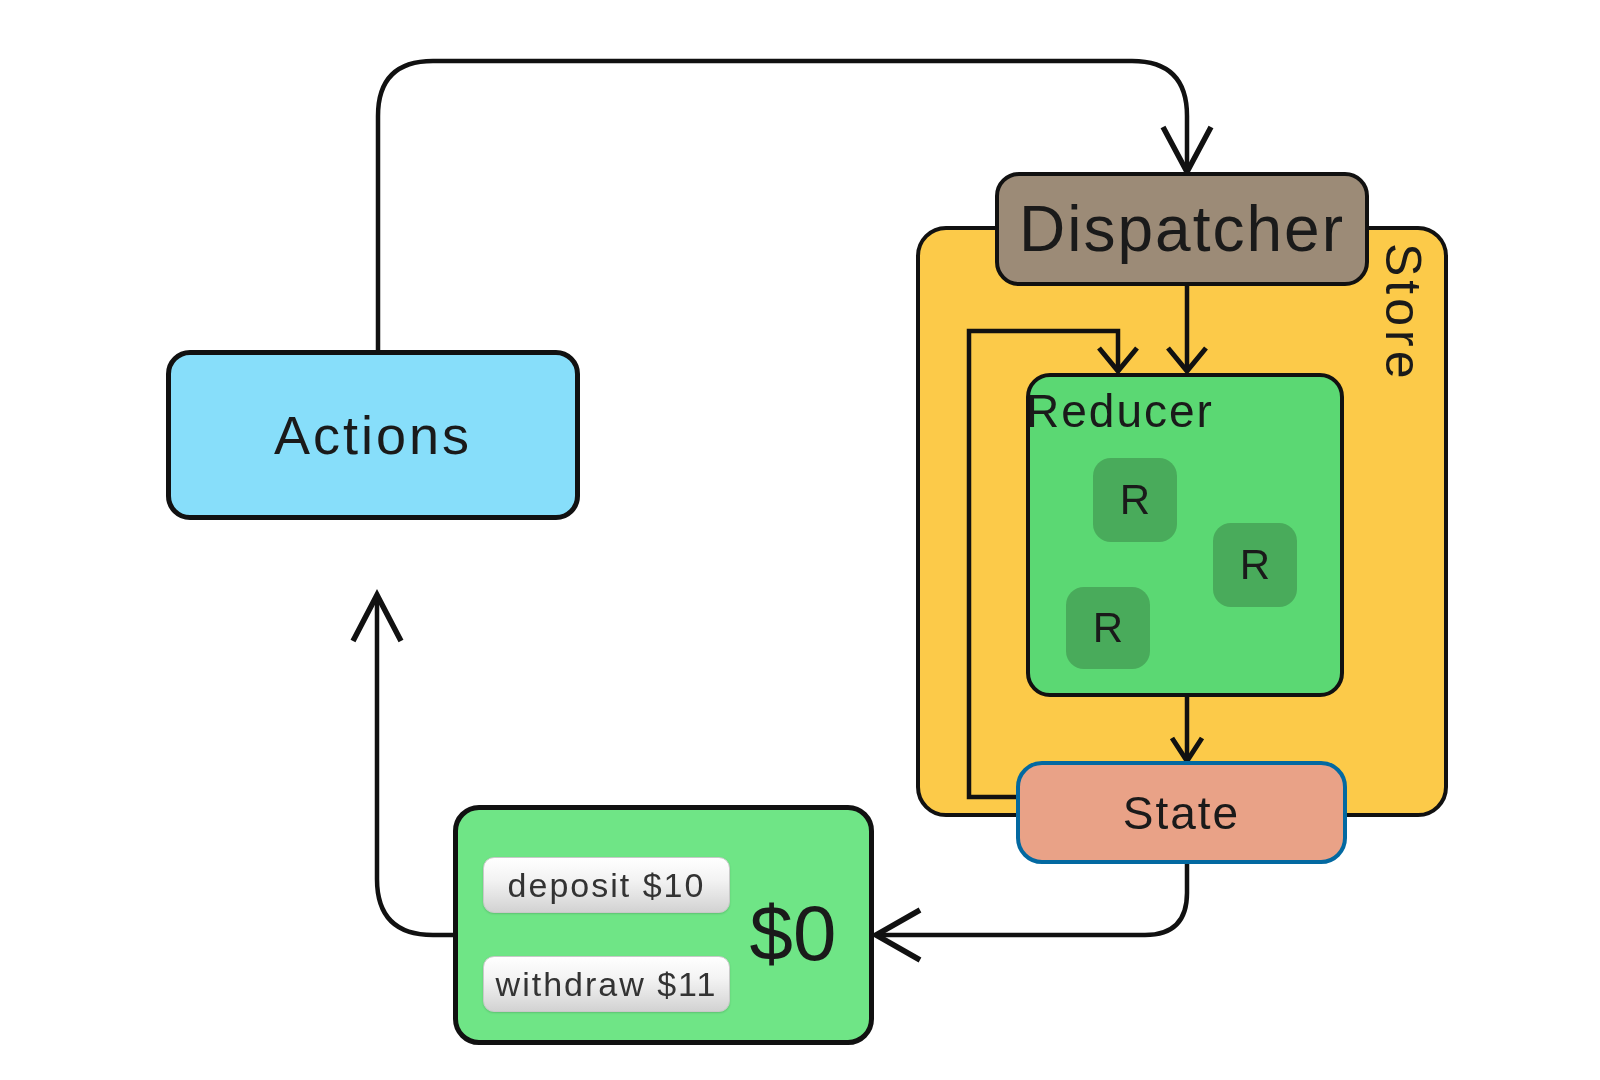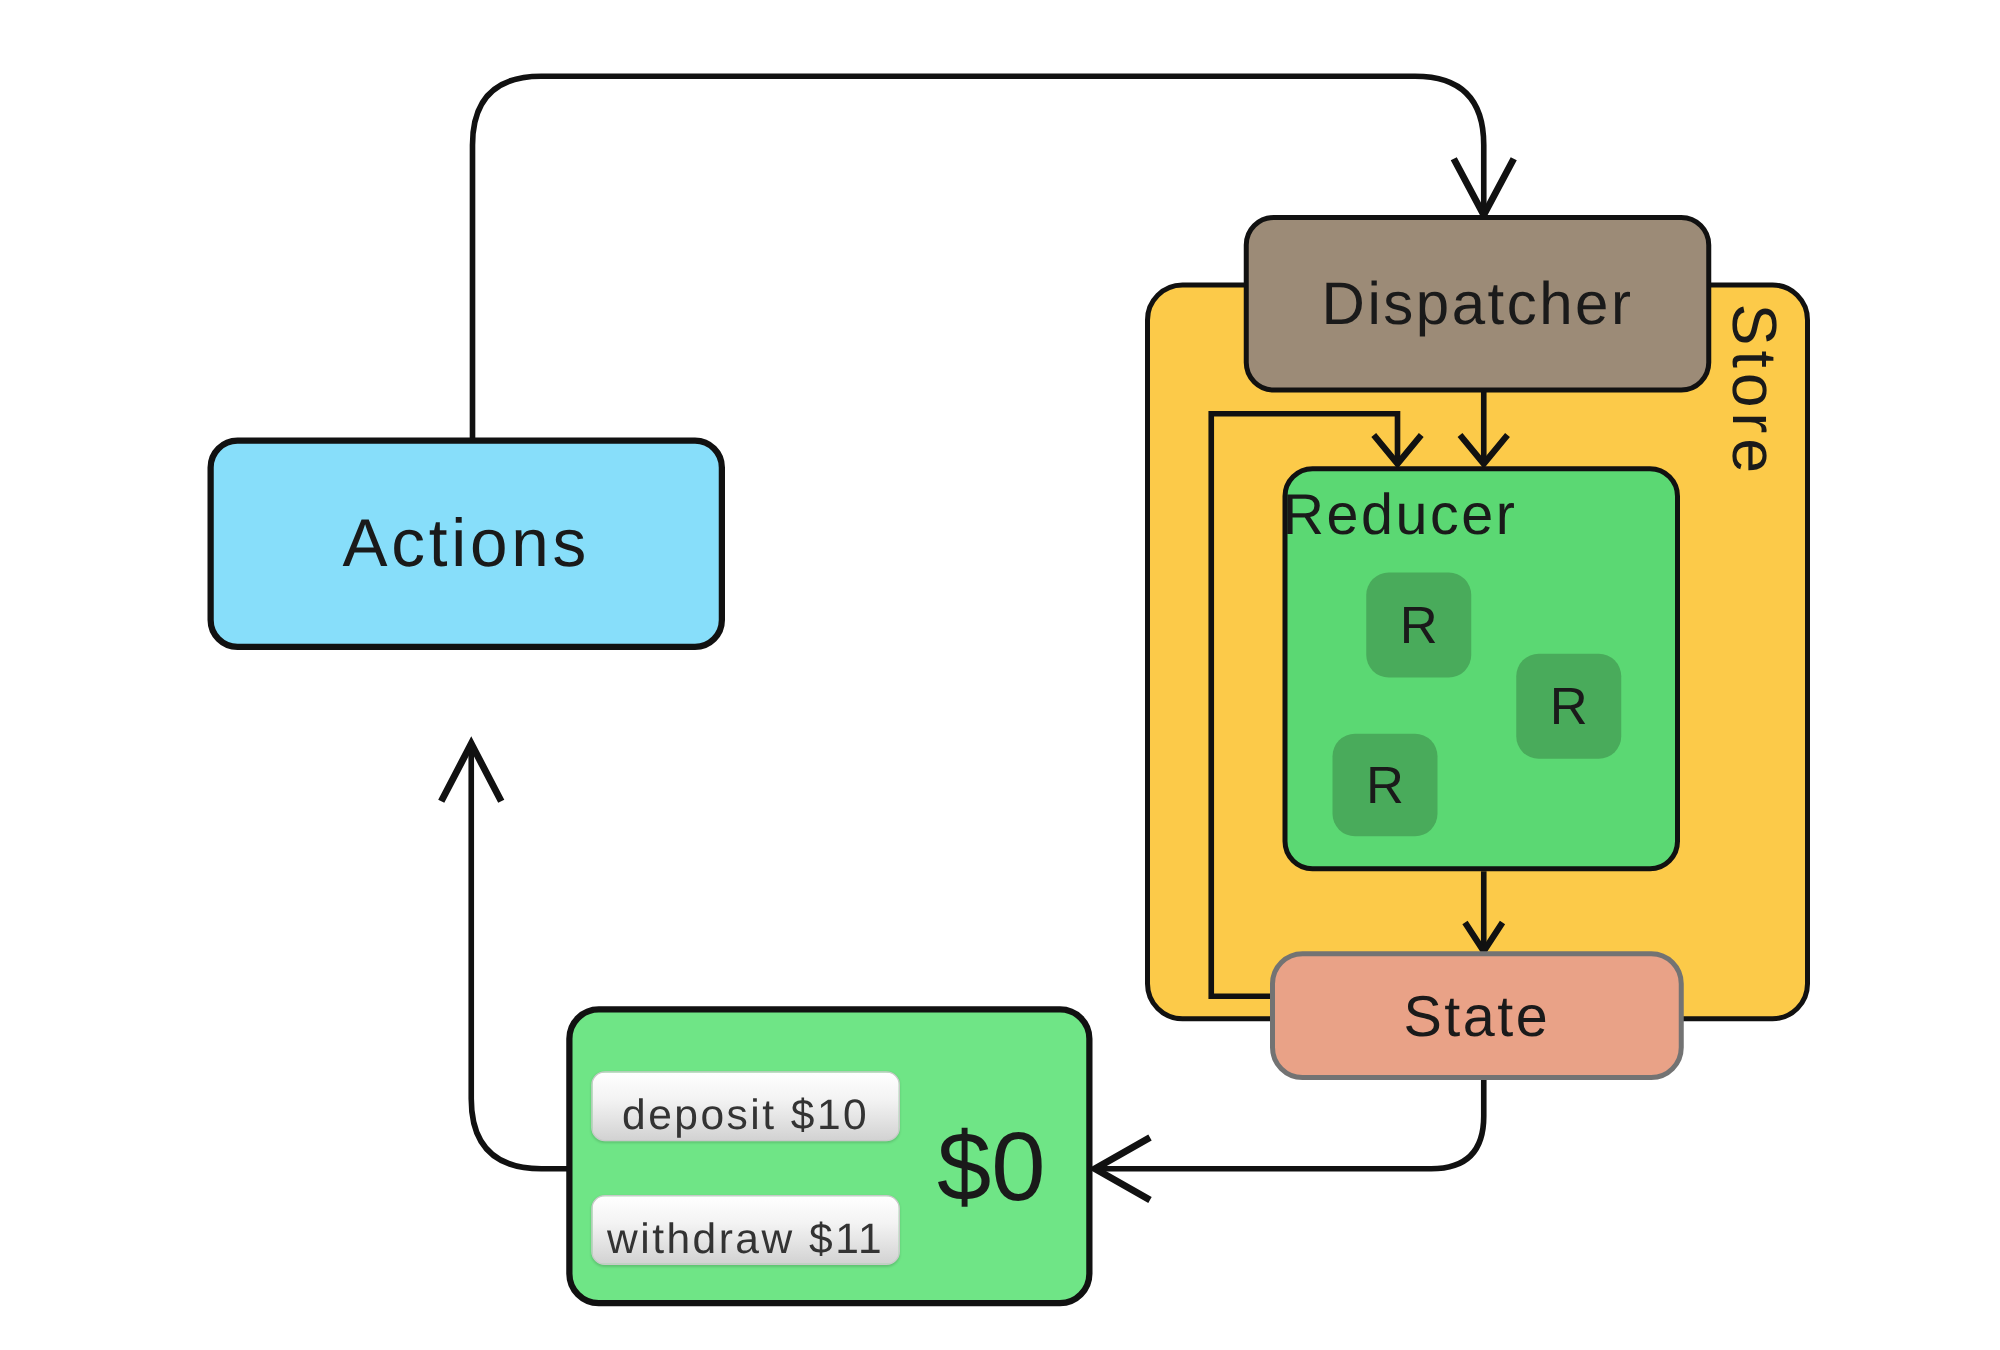--- a/index.html
+++ b/index.html
@@ -14,36 +14,36 @@
   
   .store{left:916px;top:226px;width:532px;height:591px;background:#FCCA49;border:4px solid #111;border-radius:30px;z-index:1;}
   .store-label{
     position:absolute;left:1432px;top:243px;z-index:3;
     transform:rotate(90deg);transform-origin:0 0;
     font-size:50px;letter-spacing:4px;white-space:nowrap;
   }
 
   
   .actions{left:166px;top:350px;width:414px;height:170px;background:#87DEFA;border:5px solid #111;border-radius:24px;z-index:3;font-size:54px;letter-spacing:3px;}
-  .dispatcher{left:995px;top:172px;width:374px;height:142px;background:#9C8B77;border:4px solid #111;border-radius:24px;z-index:3;font-size:48px;letter-spacing:2px;}
+  .dispatcher{left:995px;top:172px;width:374px;height:114px;background:#9C8B77;border:4px solid #111;border-radius:24px;z-index:3;font-size:64px;letter-spacing:2px;}
   .reducer{left:1026px;top:373px;width:318px;height:324px;background:#5BD873;border:4px solid #111;border-radius:24px;z-index:3;}
   .reducer-title{position:absolute;left:1026px;top:384px;width:318px;text-align:left;z-index:4;font-size:46px;letter-spacing:2px;}
   .chip{position:absolute;z-index:4;width:84px;height:84px;background:#49AB5B;border-radius:18px;display:flex;align-items:center;justify-content:center;font-size:42px;}
   .chip1{left:1093px;top:458px;}
   .chip2{left:1213px;top:523px;}
   .chip3{left:1066px;top:587px;height:82px;}
-  .state{left:1016px;top:761px;width:331px;height:103px;background:#E9A287;border:4px solid #737373;border-radius:26px;z-index:3;font-size:46px;letter-spacing:2px;}
+  .state{left:1016px;top:761px;width:331px;height:103px;background:#E9A287;border:4px solid #0369a1;border-radius:26px;z-index:3;font-size:46px;letter-spacing:2px;}
 
   
   .client{left:453px;top:805px;width:421px;height:240px;background:#6FE586;border:5px solid #111;border-radius:26px;z-index:3;}
   .btn{
-    position:absolute;z-index:4;left:473px;width:245px;height:54px;
+    position:absolute;z-index:4;left:483px;width:245px;height:54px;
     background:linear-gradient(180deg,#ffffff 0%,#f3f3f3 40%,#e3e3e3 70%,#d2d2d2 100%);
     border:1px solid #c9c9c9;border-radius:11px;
-    display:flex;align-items:flex-end;justify-content:center;
+    display:flex;align-items:center;justify-content:center;
     font-size:34px;color:#333;letter-spacing:2px;cursor:pointer;
     box-shadow:0 1px 2px rgba(0,0,0,0.15);
   }
   .btn-deposit{top:857px;}
   .btn-withdraw{top:956px;}
   .balance{position:absolute;z-index:4;left:718px;top:893px;width:150px;text-align:center;font-size:78px;line-height:80px;font-weight:300;}
 </style>
 </head>
 <body>
 

